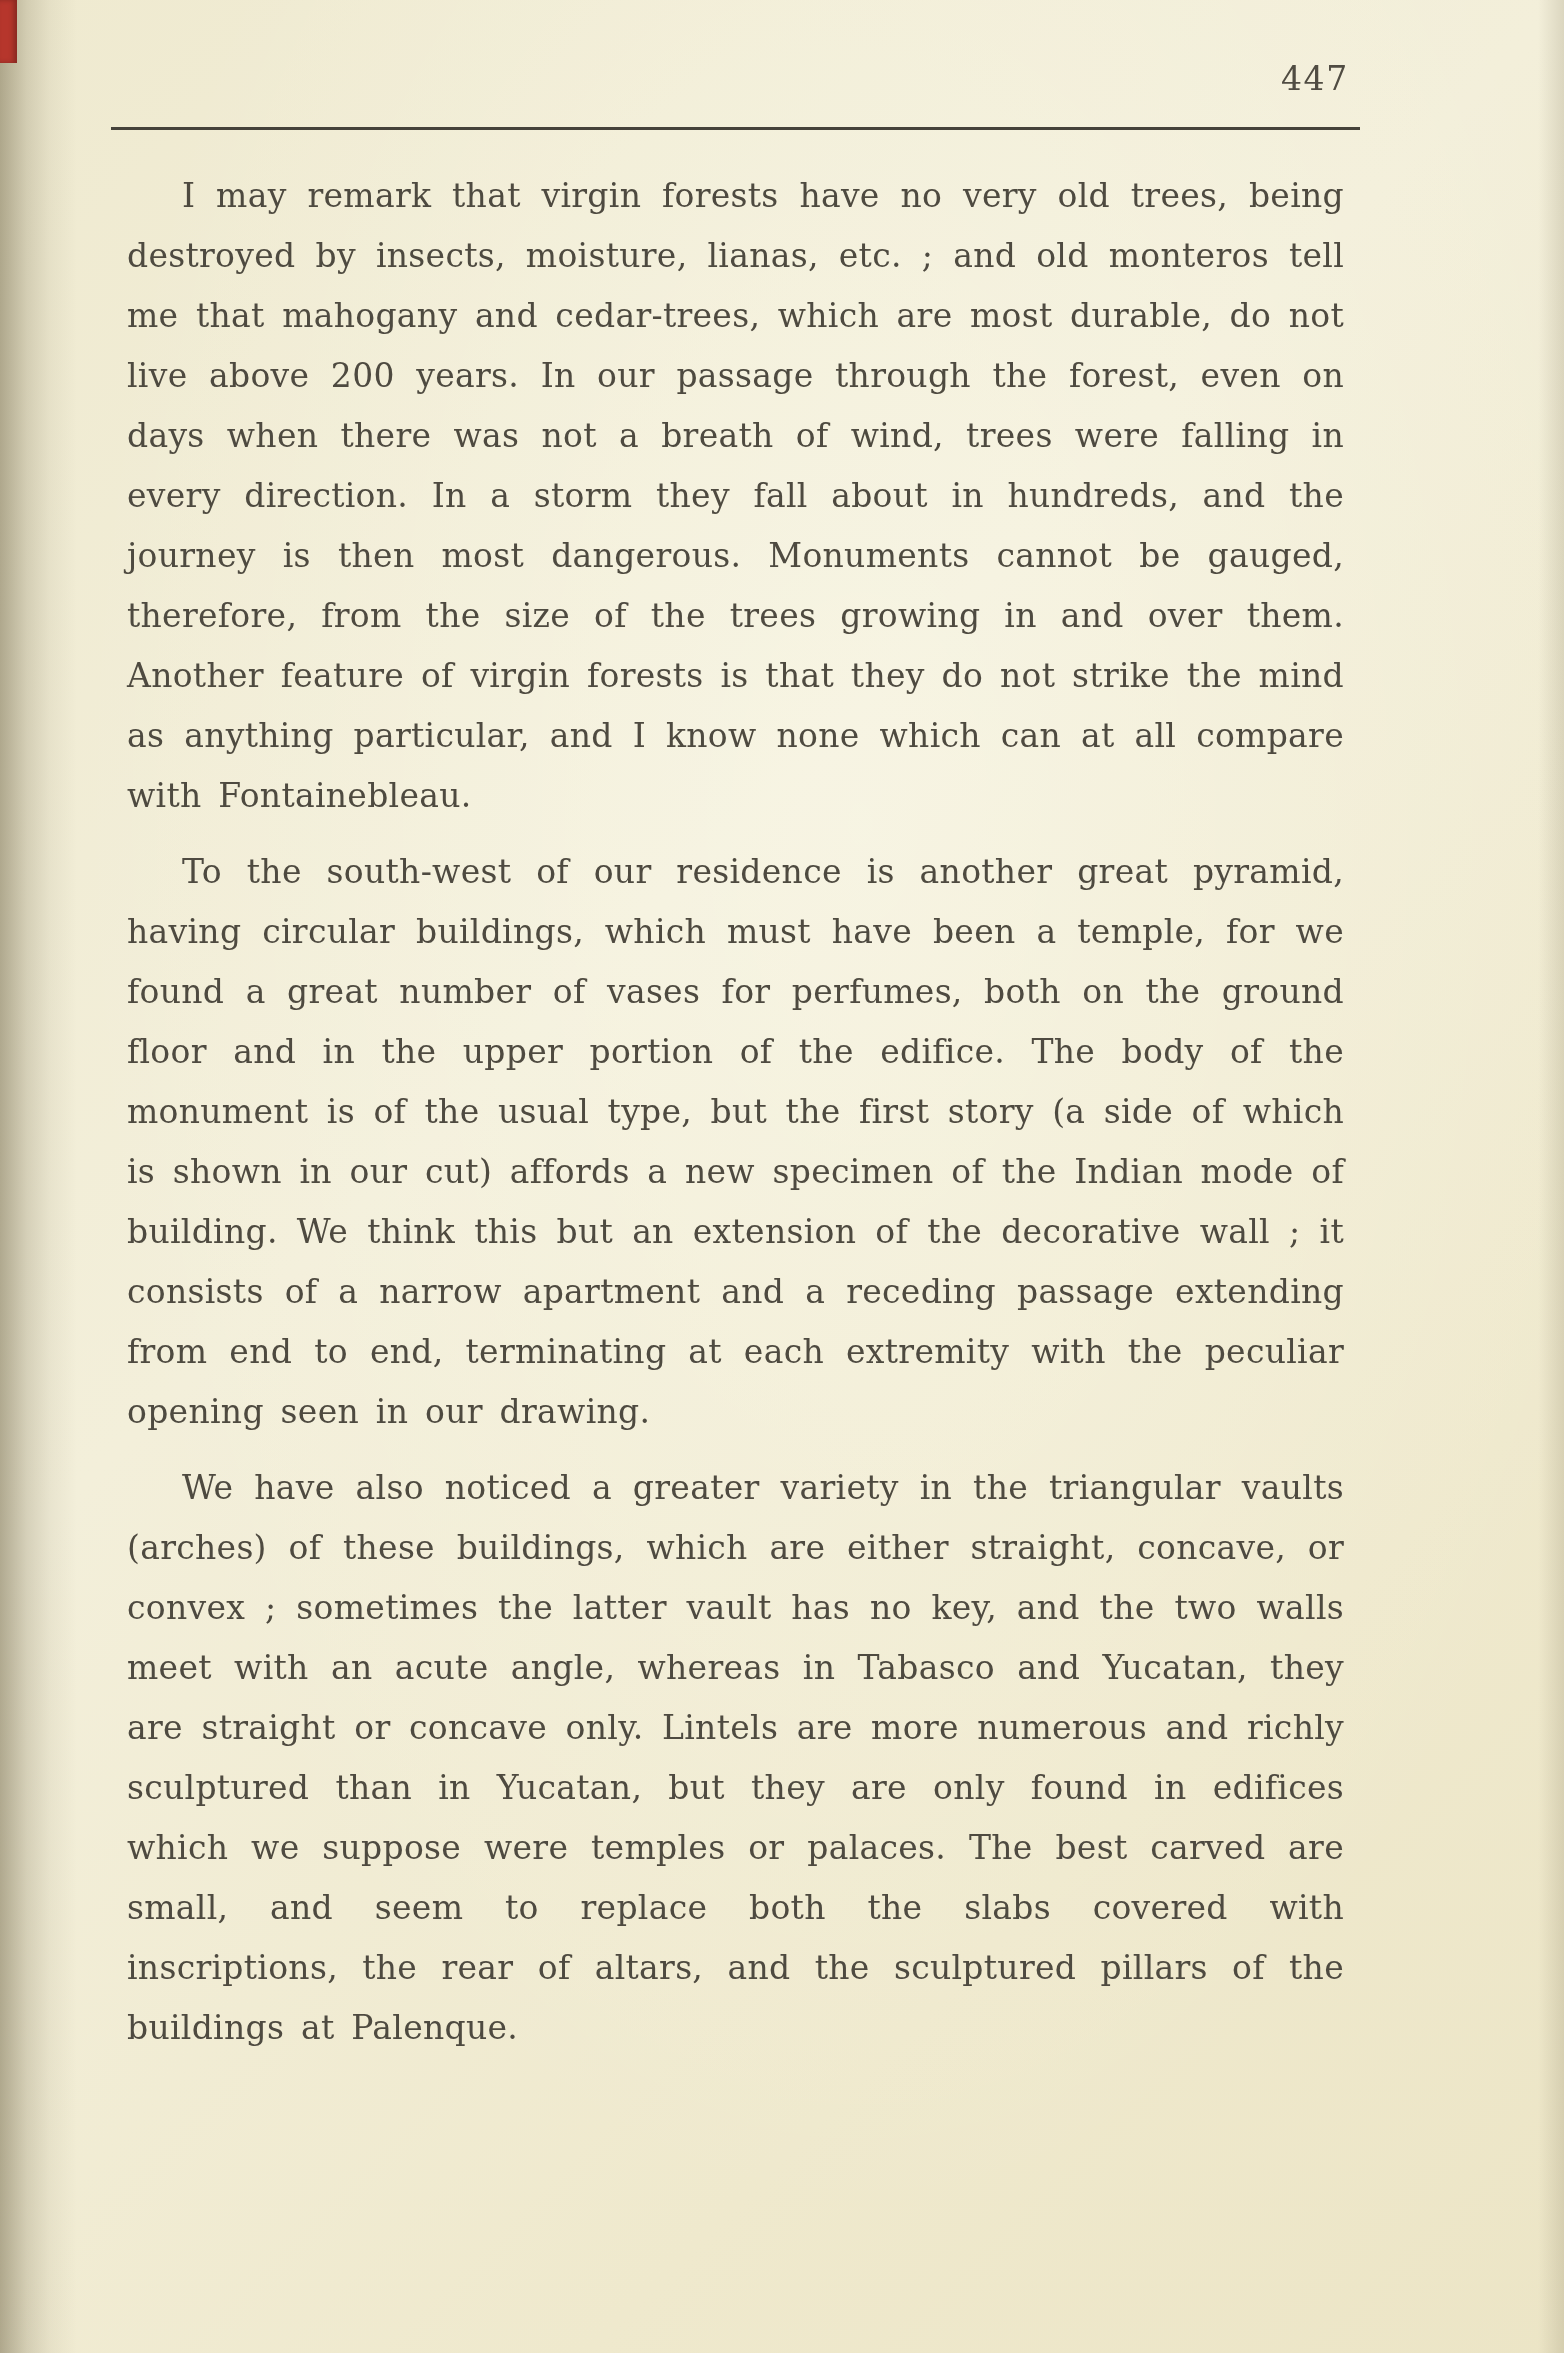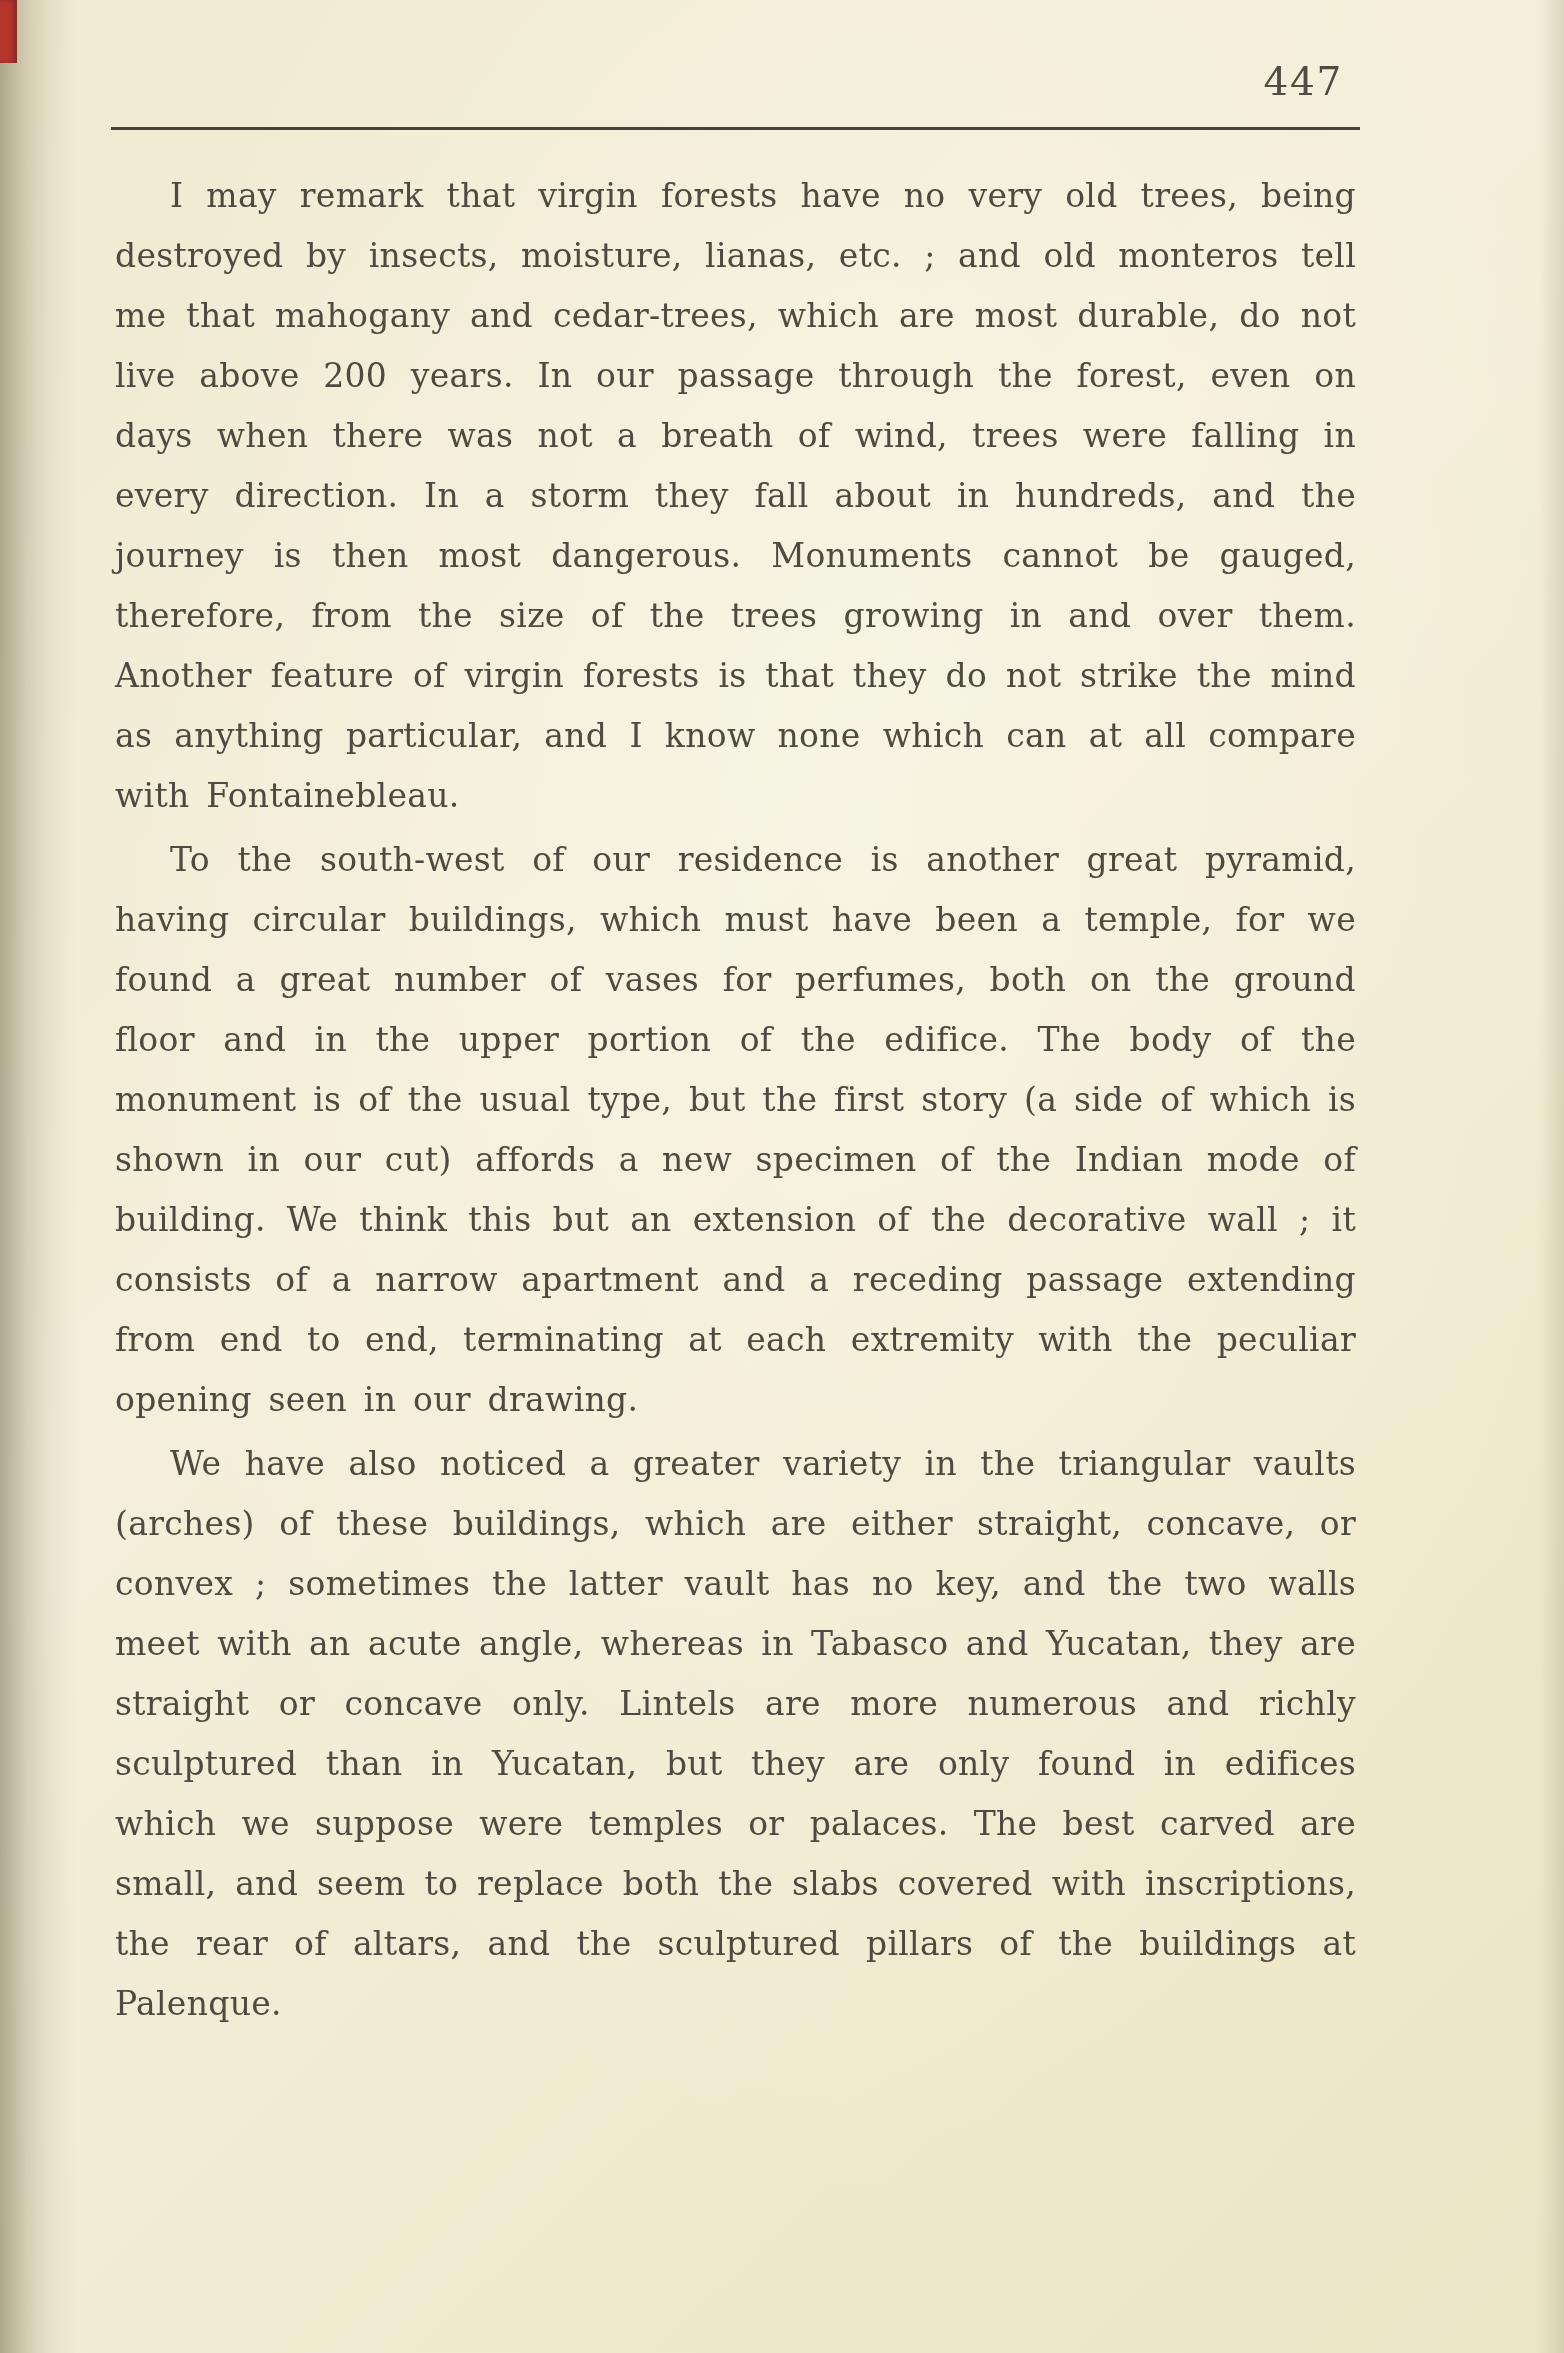--- a/index.html
+++ b/index.html
@@ -73,23 +73,23 @@
     display: block;
     text-align: center;
     font-size: 30px;
     font-variant: small-caps;
     letter-spacing: 4.3px;
     color: #504c42;
   }
 
   .running-header .page-number {
     position: absolute;
-    right: 17px;
+    right: 11px;
     top: 1.7px;
-    font-size: 39px;
+    font-size: 33px;
     letter-spacing: 1.7px;
     color: #504c42;
   }
 
   .header-rule {
     margin: 22px 0 0 0;
     border: none;
     height: 3.4px;
     background: #45423a;
   }
@@ -97,21 +97,21 @@
   .text-block {
     margin-top: 36px;
     text-align: justify;
     font-size: 33px;
     line-height: 60px;
     word-spacing: 6px;
     letter-spacing: 0.3px;
   }
 
   .text-block p {
-    margin: 4px;
+    margin: 16px;
     text-indent: 55px;
   }
 </style>
 </head>
 <body>
 
 <div class="page">
 
   <div class="binding-shadow"></div>
   <div class="edge-shadow-right"></div>

